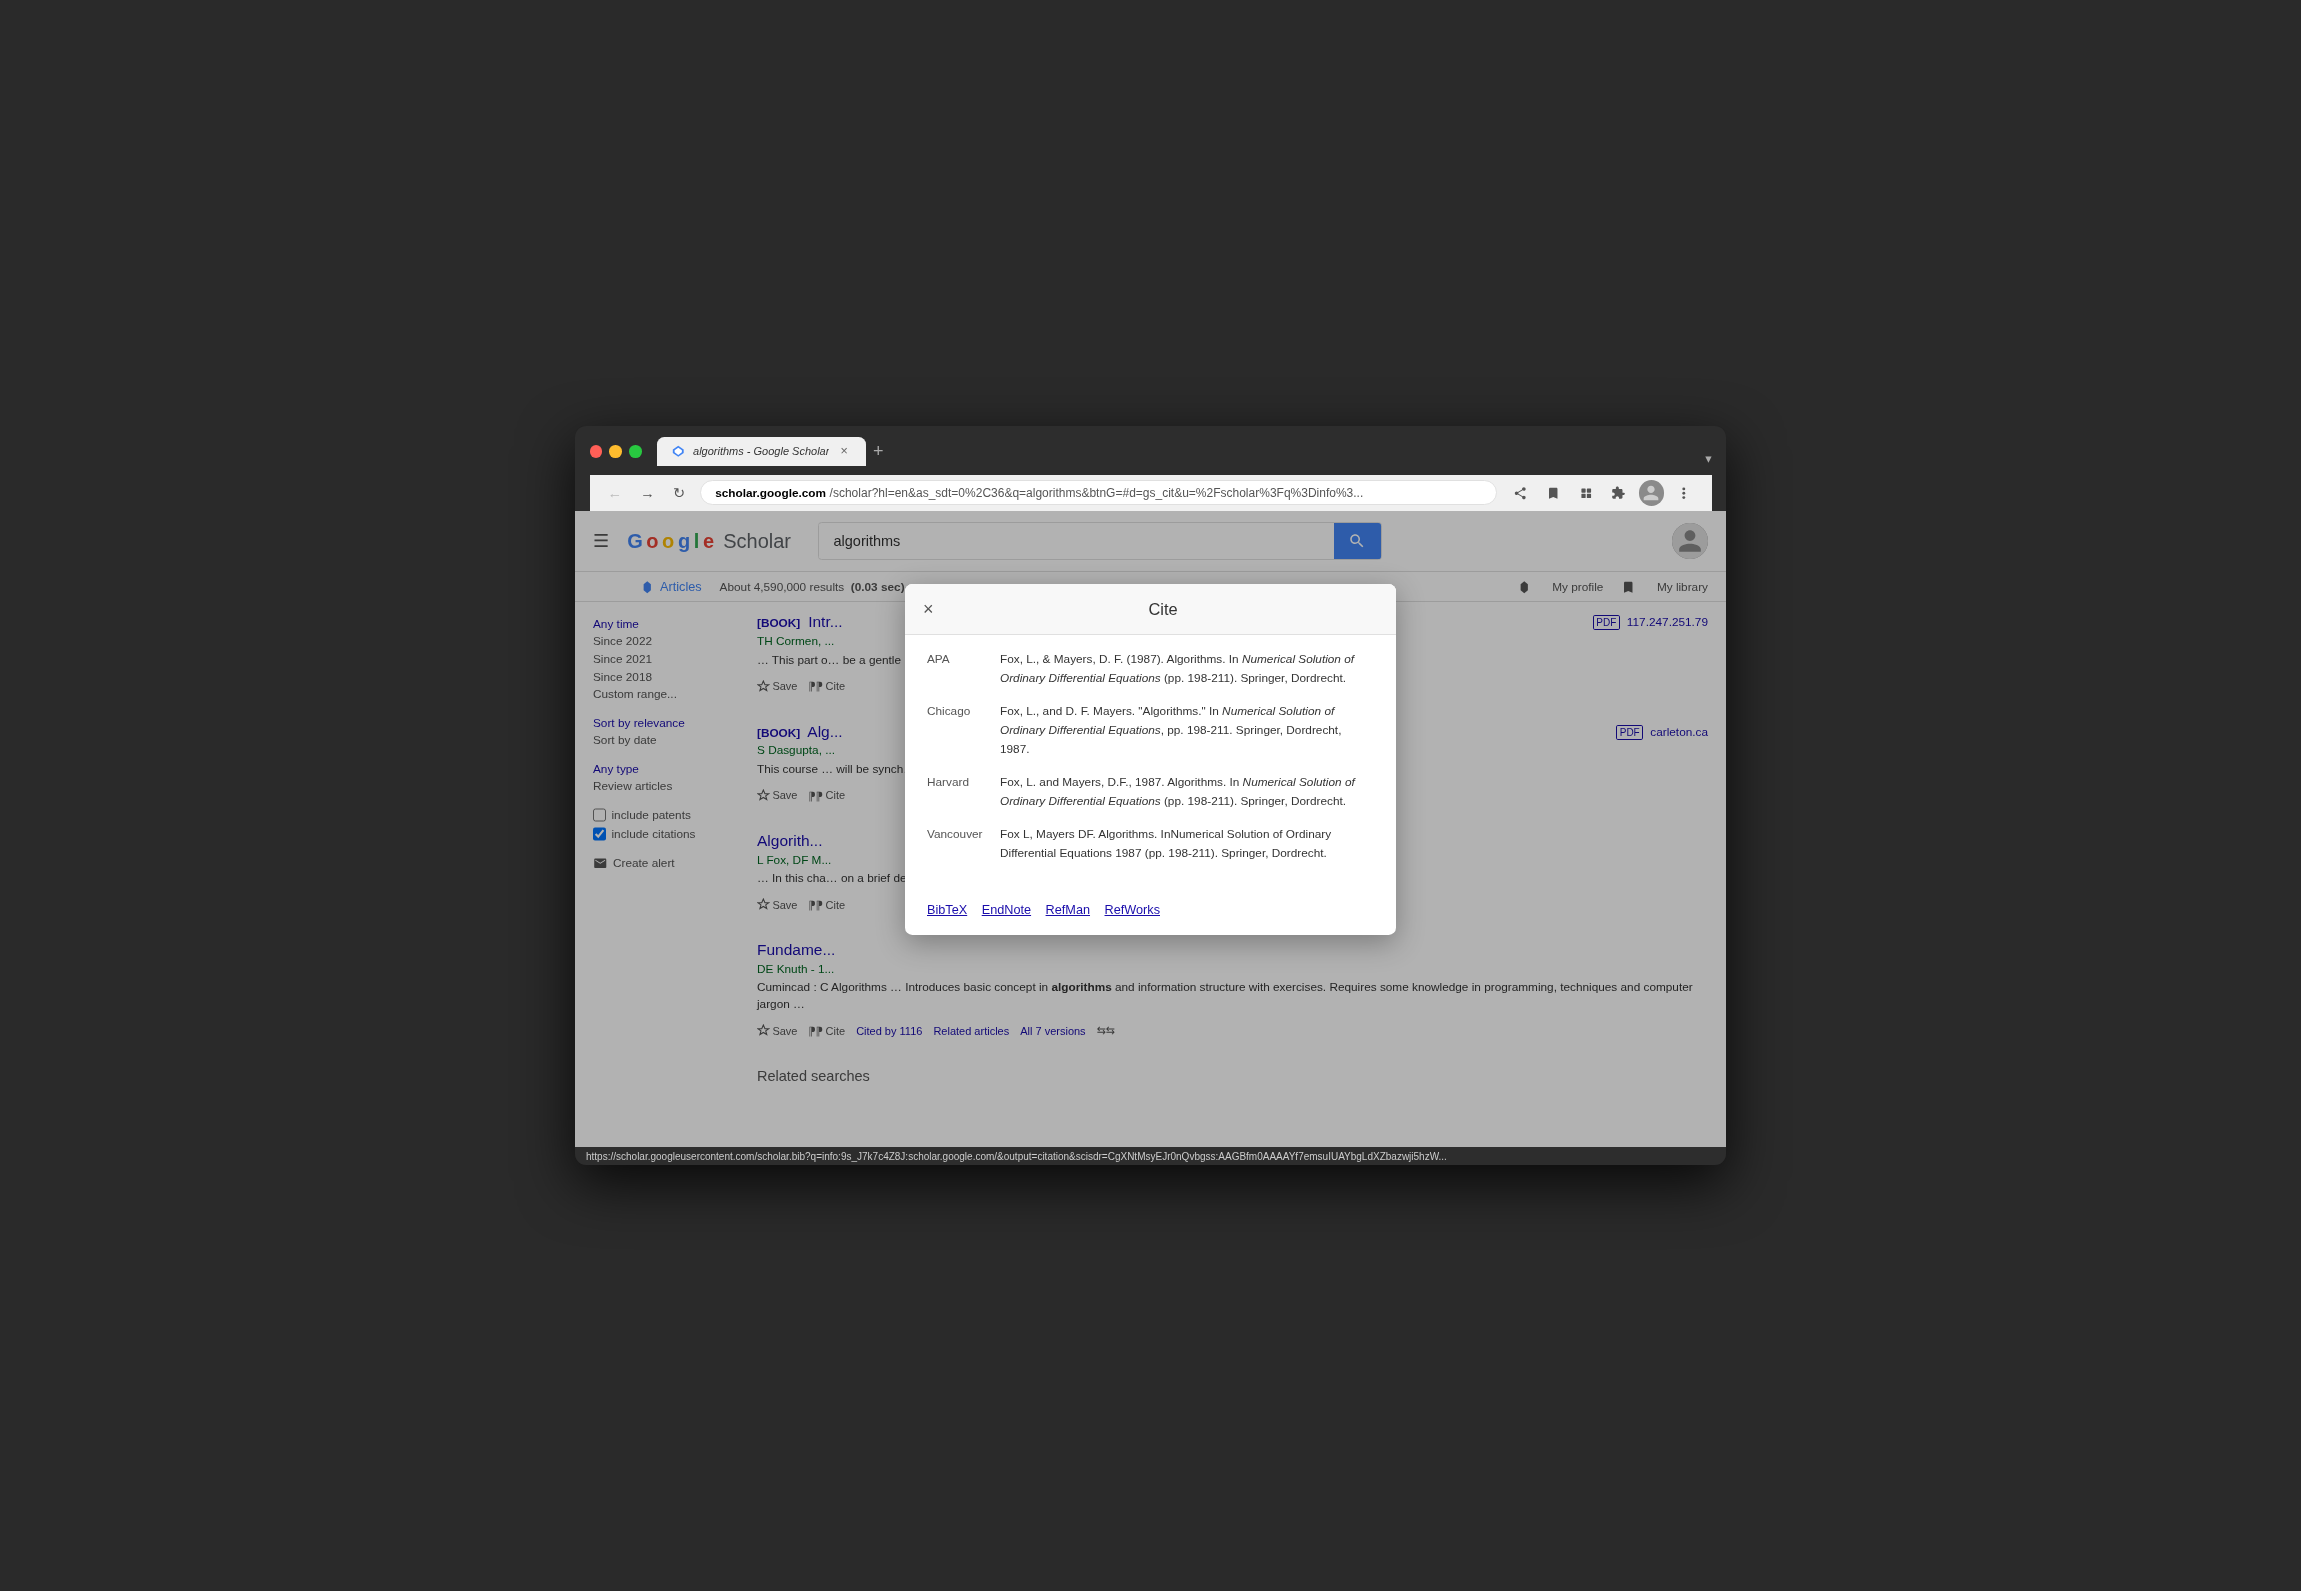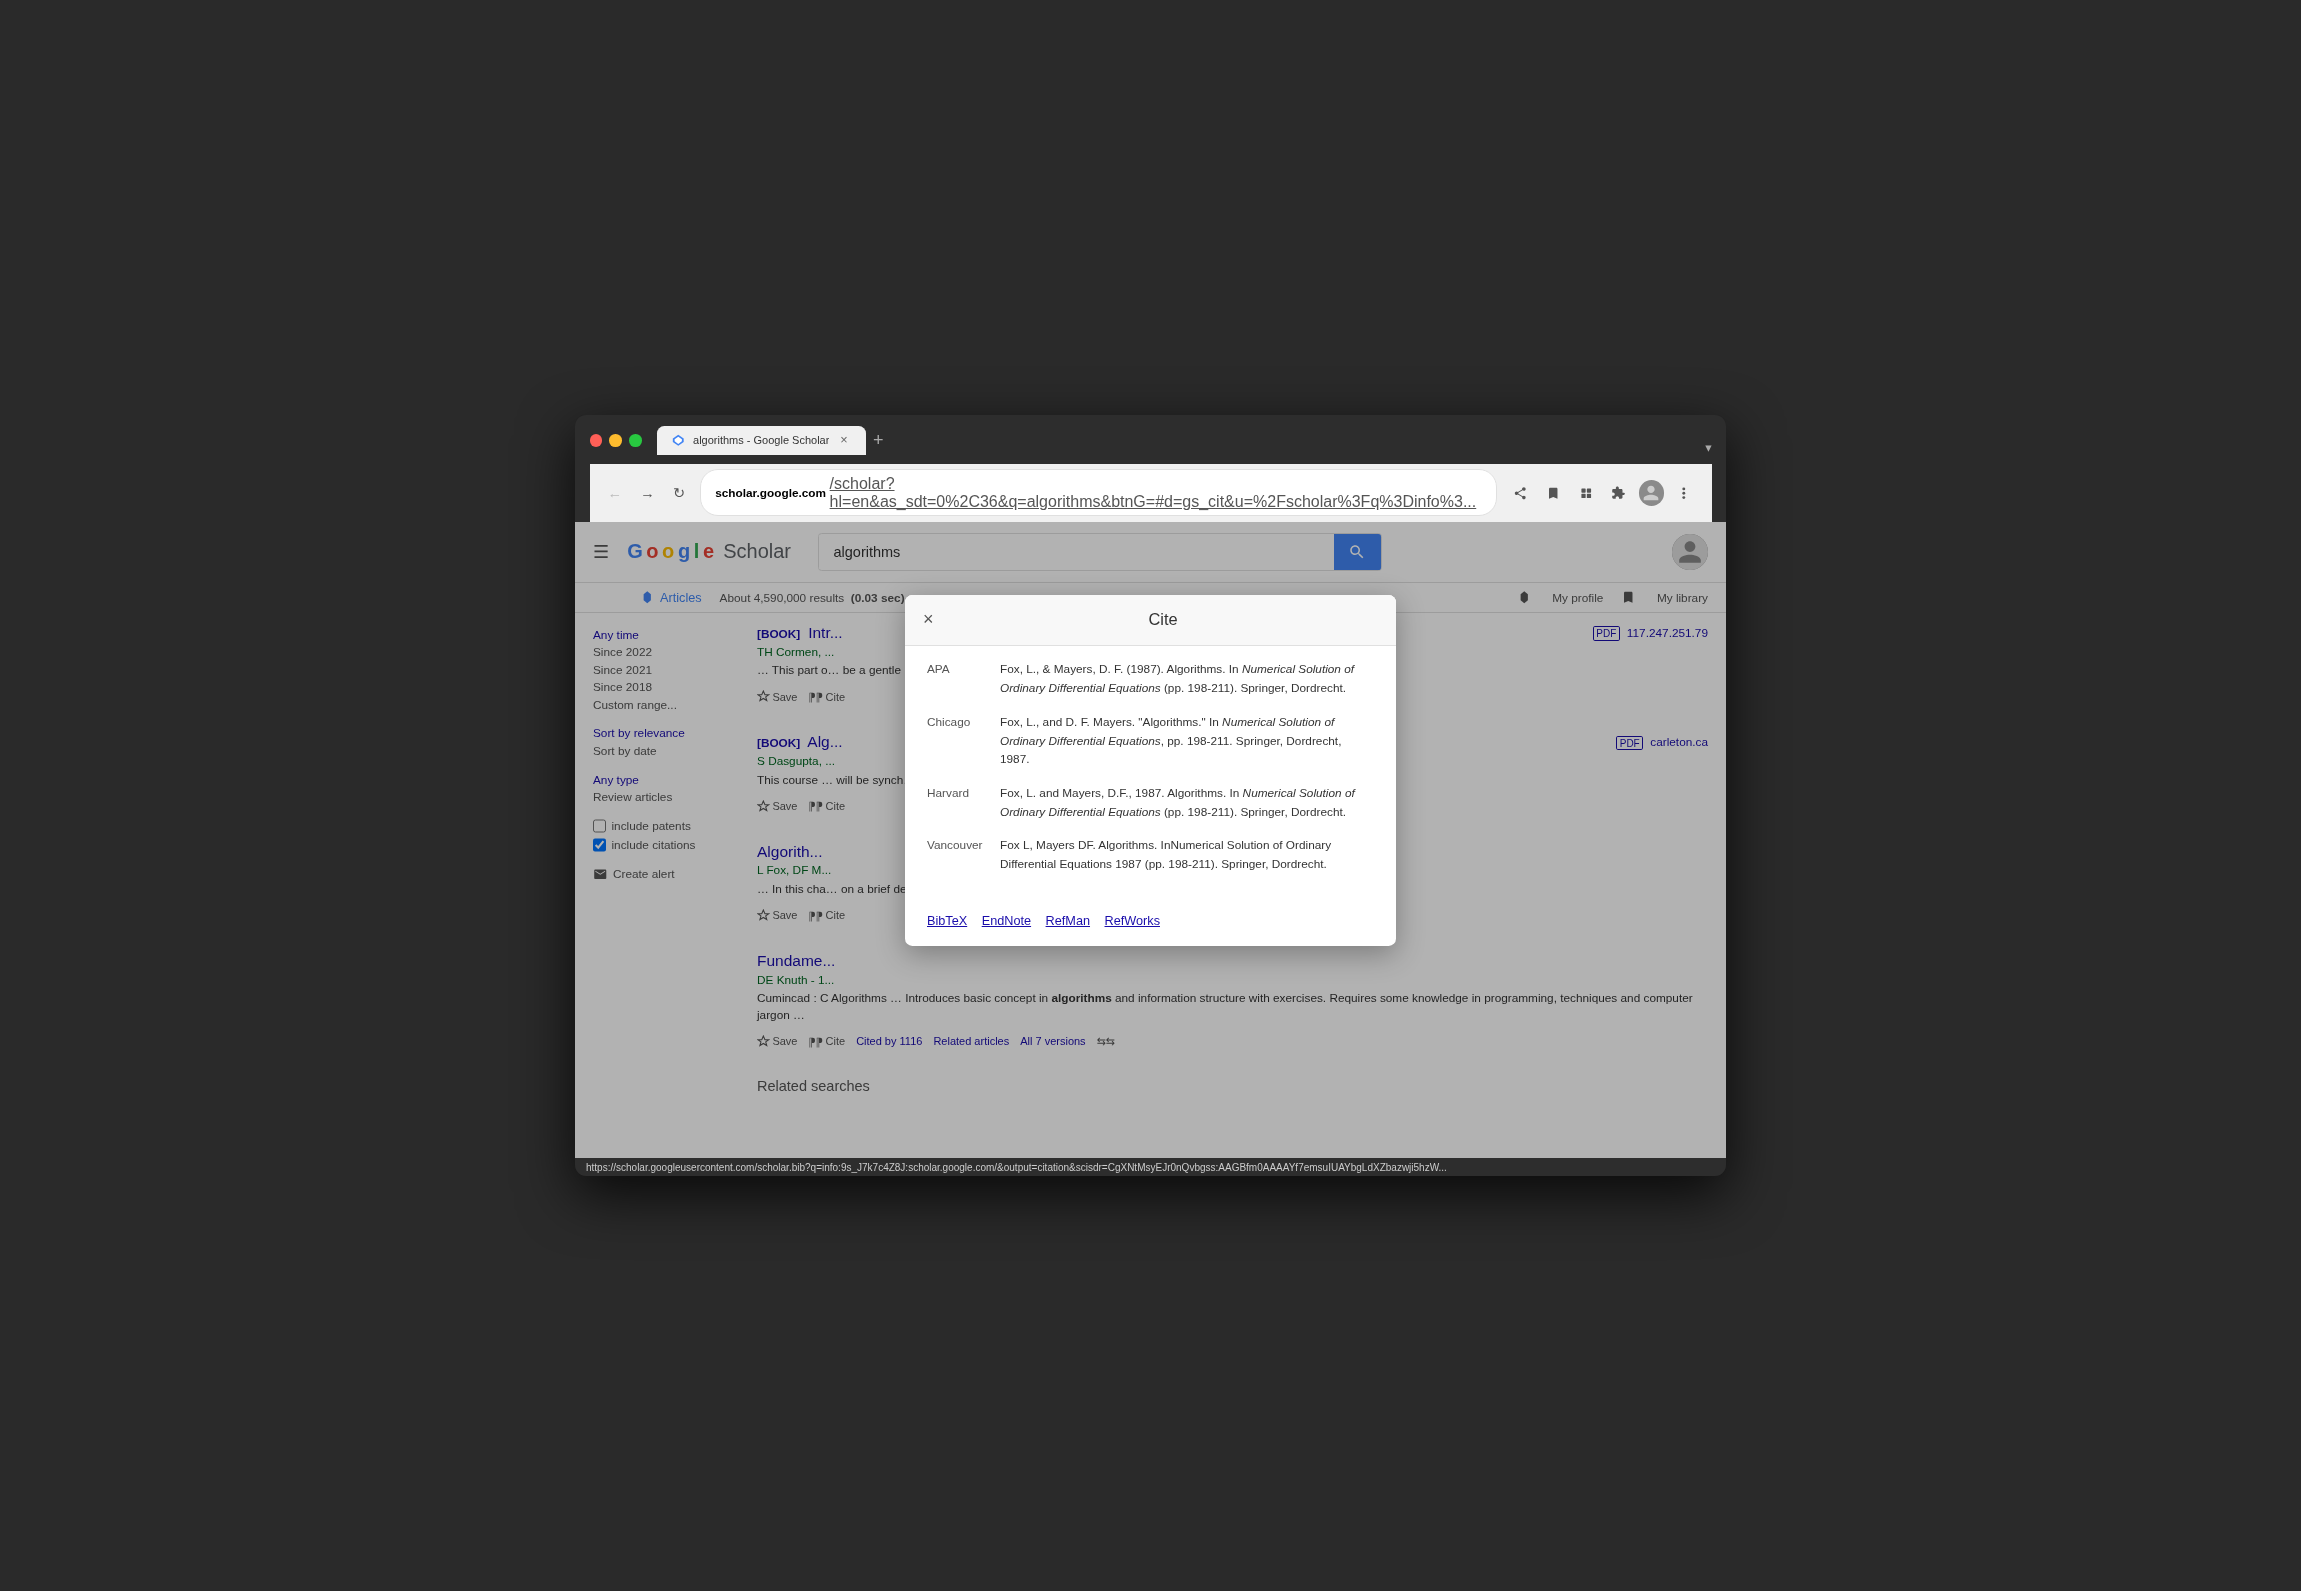--- a/index.html
+++ b/index.html
@@ -60,20 +60,21 @@
       background: #f0f0f0;
       border-radius: 7.3px 7.3px 0 0;
       padding: 7.3px 14.5px;
       display: flex;
       align-items: center;
       gap: 7.3px;
       font-size: 11.8px;
       color: #333;
       min-width: 182px;
       max-width: 218px;
+      font-style: italic;
     }
 
     .tab-favicon {
       width: 14.5px;
       height: 14.5px;
     }
 
     .tab-title {
       flex: 1;
       overflow: hidden;
@@ -132,21 +133,21 @@
       border-radius: 18px;
       padding: 4.5px 14.5px;
       font-size: 11.8px;
       color: #333;
       display: flex;
       align-items: center;
       gap: 3.6px;
     }
 
     .address-domain { font-weight: bold; color: #000; }
-    .address-path { color: #555; font-size: 16px; text-decoration: underline; }
+    .address-path { color: #555; font-size: 12px; }
 
     .toolbar-icons {
       display: flex;
       gap: 7.3px;
       align-items: center;
     }
 
     .toolbar-icon {
       color: #555;
       font-size: 14.5px;

